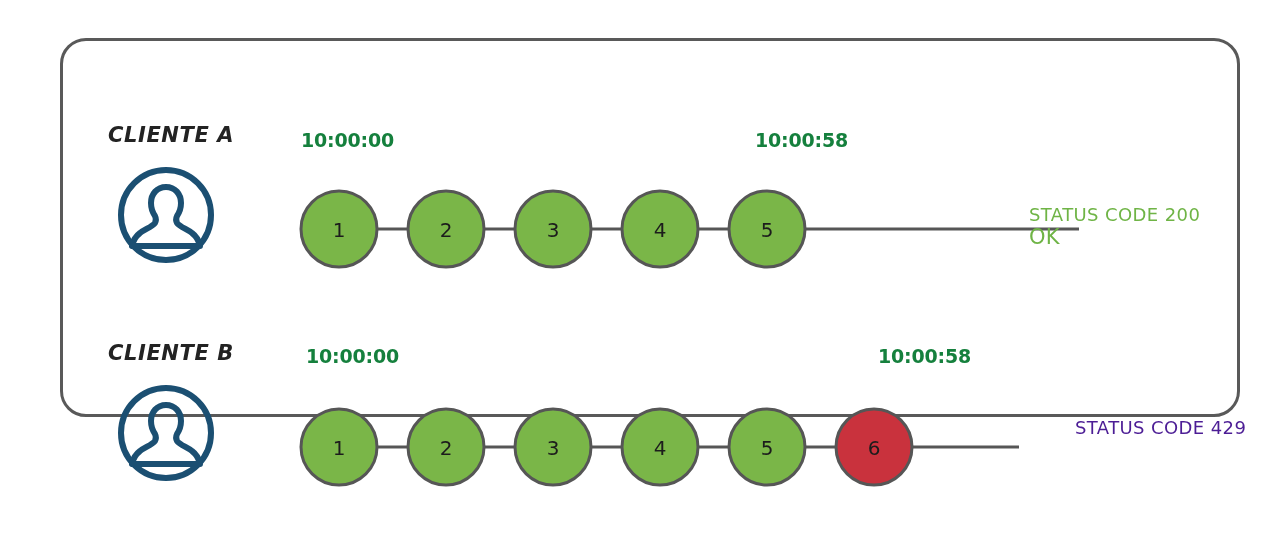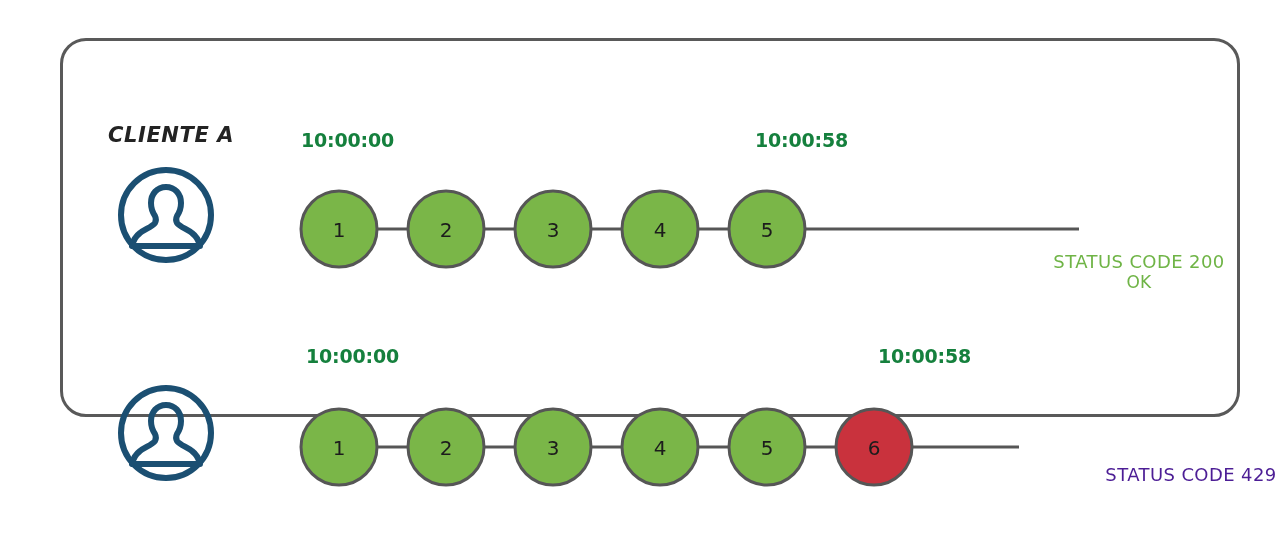--- a/index.html
+++ b/index.html
@@ -93,34 +93,33 @@
     font-size: 20px;
     fill: #1c1c1c;
     text-anchor: middle;
     dominant-baseline: central;
   }
   .link-line { stroke: #565656; stroke-width: 3; }
 
   
   .status {
     position: absolute;
-    text-align: center;
+    text-align: left;
     font-family: "DejaVu Sans", sans-serif;
     line-height: 1.18;
     white-space: nowrap;
-    margin-top: 47px;
   }
   .status .status-main {
     display: block;
     font-size: 18px;
     letter-spacing: 0.4px;
   }
   .status .status-sub {
     display: block;
-    font-size: 17px;
+    font-size: 21px;
     letter-spacing: 0.2px;
   }
   #status-a {
     left: 966px;
     top: 123px;
     width: 220px;
     color: #6FB446;
   }
   #status-b {
     left: 1012px;
@@ -191,20 +190,21 @@
     </div>
 
     <div class="status" id="status-a">
       <span class="status-main">STATUS CODE 200</span>
       <span class="status-sub">OK</span>
     </div>
   </div>
 
   <div class="client-row" id="row-b">
 
+    <div class="client-label">CLIENTE B</div>
 
     <div class="avatar">
       <svg width="100" height="100" viewBox="0 0 100 100">
         <circle cx="50" cy="50" r="45" fill="none" stroke="#1B4F72" stroke-width="6"></circle>
         <path d="M50 22
                  C41 22 35 29 35 38
                  C35 44 37 48 39 51
                  C40 53 40 56 39 58
                  C36 62 29 64 24 68
                  C20 71 17 76 16 81

